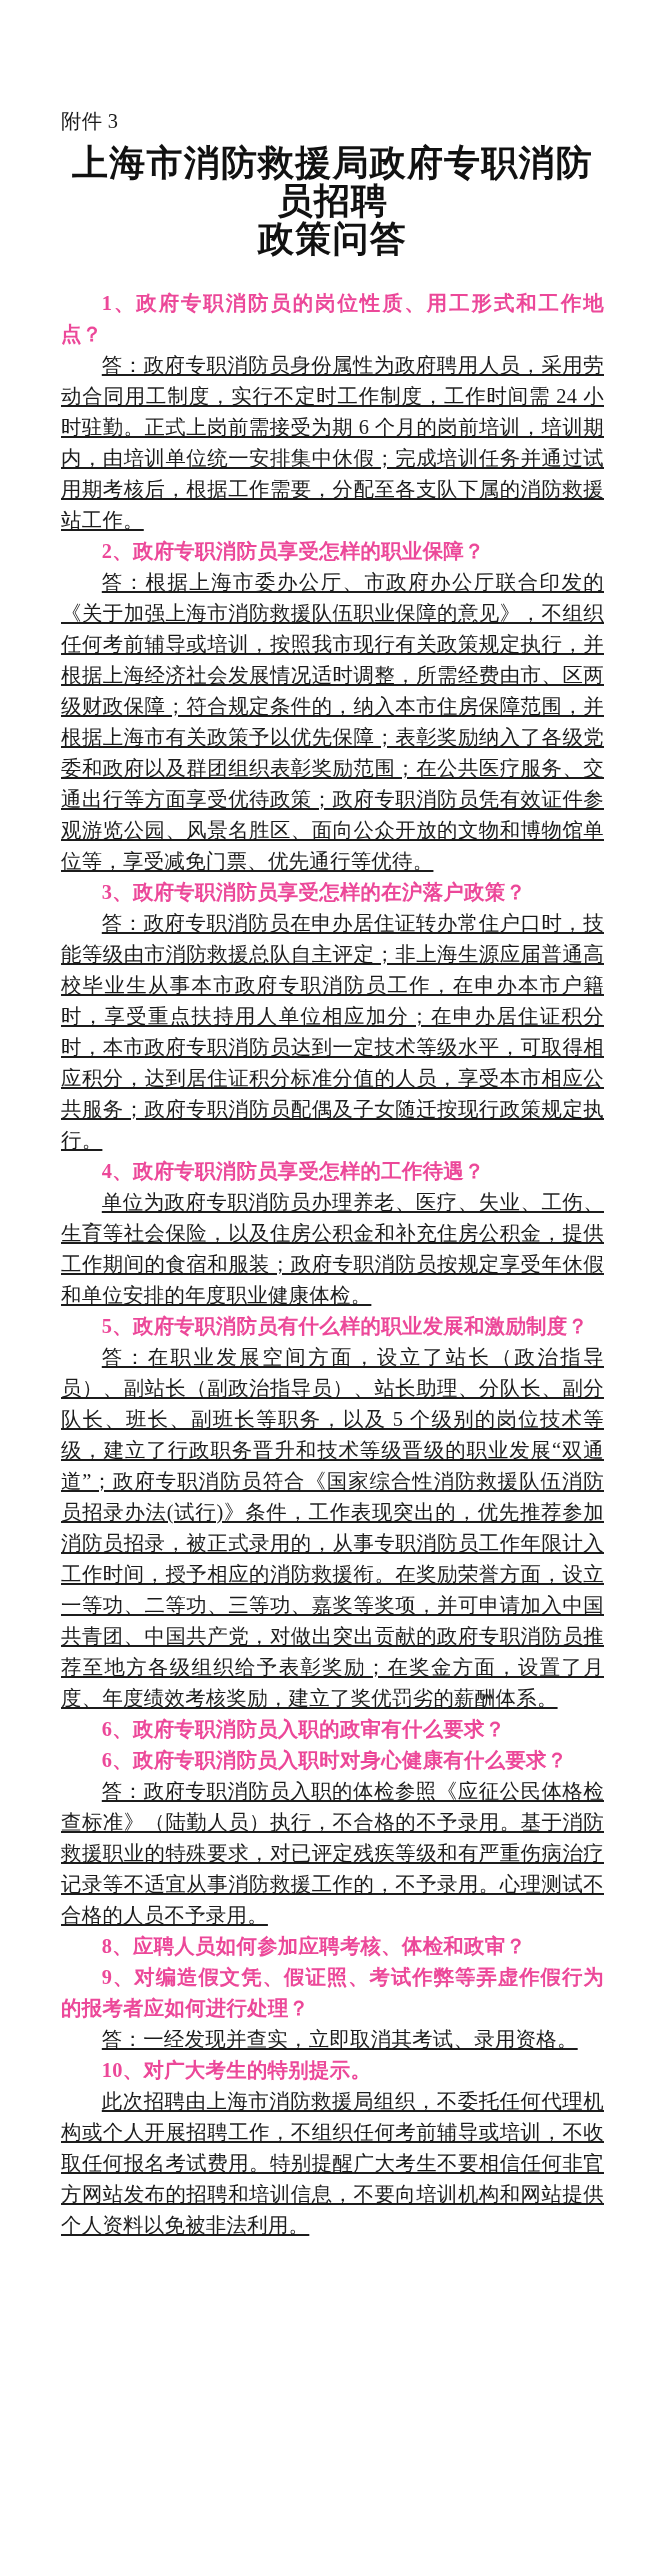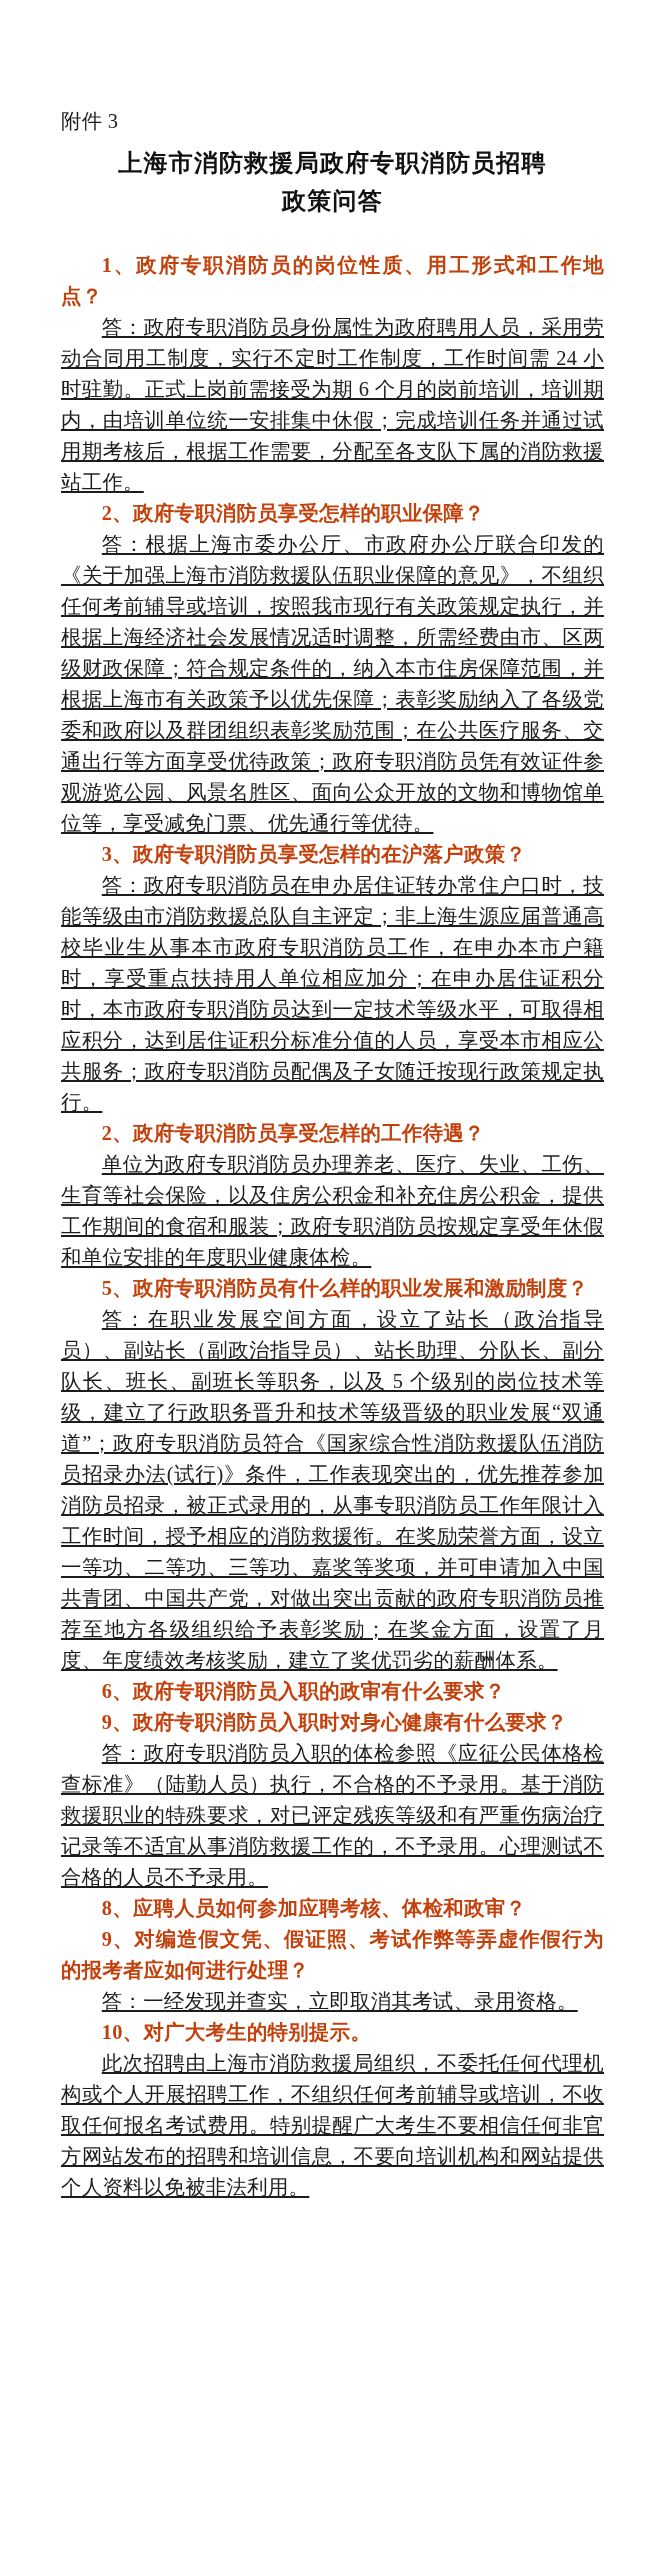--- a/index.html
+++ b/index.html
@@ -24,21 +24,21 @@
     }
     .attachment {
       font-size: 20.4px;
       line-height: 25px;
       letter-spacing: 0.3px;
     }
     .title {
       margin: 9.6px 0 0 0;
       text-align: center;
       font-weight: bold;
-      font-size: 24px;
+      font-size: 36px;
       line-height: 38px;
       letter-spacing: 1.2px;
       color: #111111;
     }
     .title .title-line {
       display: block;
     }
     .content {
       margin-top: 30px;
     }
@@ -47,21 +47,21 @@
       font-size: 20.4px;
       line-height: 31px;
       letter-spacing: 0.3px;
       text-align: justify;
       text-justify: inter-ideograph;
       text-indent: 2em;
       word-break: break-all;
     }
     .question {
       font-weight: bold;
-      color: #c2410c;
+      color: #ec4899;
     }
     .answer {
       font-weight: normal;
       text-decoration: underline;
     }
   </style>
 </head>
 <body>
 
 <div class="page">
@@ -84,35 +84,35 @@
       <p class="question">2、政府专职消防员享受怎样的职业保障？</p>
       <p class="answer">答：根据上海市委办公厅、市政府办公厅联合印发的《关于加强上海市消防救援队伍职业保障的意见》，不组织任何考前辅导或培训，按照我市现行有关政策规定执行，并根据上海经济社会发展情况适时调整，所需经费由市、区两级财政保障；符合规定条件的，纳入本市住房保障范围，并根据上海市有关政策予以优先保障；表彰奖励纳入了各级党委和政府以及群团组织表彰奖励范围；在公共医疗服务、交通出行等方面享受优待政策；政府专职消防员凭有效证件参观游览公园、风景名胜区、面向公众开放的文物和博物馆单位等，享受减免门票、优先通行等优待。</p>
     </section>
 
     <section class="qa-item">
       <p class="question">3、政府专职消防员享受怎样的在沪落户政策？</p>
       <p class="answer">答：政府专职消防员在申办居住证转办常住户口时，技能等级由市消防救援总队自主评定；非上海生源应届普通高校毕业生从事本市政府专职消防员工作，在申办本市户籍时，享受重点扶持用人单位相应加分；在申办居住证积分时，本市政府专职消防员达到一定技术等级水平，可取得相应积分，达到居住证积分标准分值的人员，享受本市相应公共服务；政府专职消防员配偶及子女随迁按现行政策规定执行。</p>
     </section>
 
     <section class="qa-item">
-      <p class="question">2、政府专职消防员享受怎样的工作待遇？</p>
+      <p class="question">4、政府专职消防员享受怎样的工作待遇？</p>
       <p class="answer">单位为政府专职消防员办理养老、医疗、失业、工伤、生育等社会保险，以及住房公积金和补充住房公积金，提供工作期间的食宿和服装；政府专职消防员按规定享受年休假和单位安排的年度职业健康体检。</p>
     </section>
 
     <section class="qa-item">
       <p class="question">5、政府专职消防员有什么样的职业发展和激励制度？</p>
       <p class="answer">答：在职业发展空间方面，设立了站长（政治指导员）、副站长（副政治指导员）、站长助理、分队长、副分队长、班长、副班长等职务，以及 5 个级别的岗位技术等级，建立了行政职务晋升和技术等级晋级的职业发展“双通道”；政府专职消防员符合《国家综合性消防救援队伍消防员招录办法(试行)》条件，工作表现突出的，优先推荐参加消防员招录，被正式录用的，从事专职消防员工作年限计入工作时间，授予相应的消防救援衔。在奖励荣誉方面，设立一等功、二等功、三等功、嘉奖等奖项，并可申请加入中国共青团、中国共产党，对做出突出贡献的政府专职消防员推荐至地方各级组织给予表彰奖励；在奖金方面，设置了月度、年度绩效考核奖励，建立了奖优罚劣的薪酬体系。</p>
     </section>
 
     <section class="qa-item">
       <p class="question">6、政府专职消防员入职的政审有什么要求？</p>
     </section>
 
     <section class="qa-item">
-      <p class="question">9、政府专职消防员入职时对身心健康有什么要求？</p>
+      <p class="question">6、政府专职消防员入职时对身心健康有什么要求？</p>
       <p class="answer">答：政府专职消防员入职的体检参照《应征公民体格检查标准》（陆勤人员）执行，不合格的不予录用。基于消防救援职业的特殊要求，对已评定残疾等级和有严重伤病治疗记录等不适宜从事消防救援工作的，不予录用。心理测试不合格的人员不予录用。</p>
     </section>
 
     <section class="qa-item">
       <p class="question">8、应聘人员如何参加应聘考核、体检和政审？</p>
     </section>
 
     <section class="qa-item">
       <p class="question">9、对编造假文凭、假证照、考试作弊等弄虚作假行为的报考者应如何进行处理？</p>
       <p class="answer">答：一经发现并查实，立即取消其考试、录用资格。</p>

